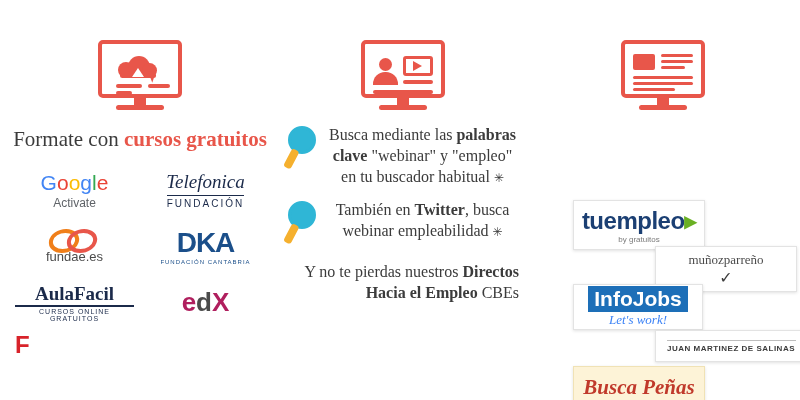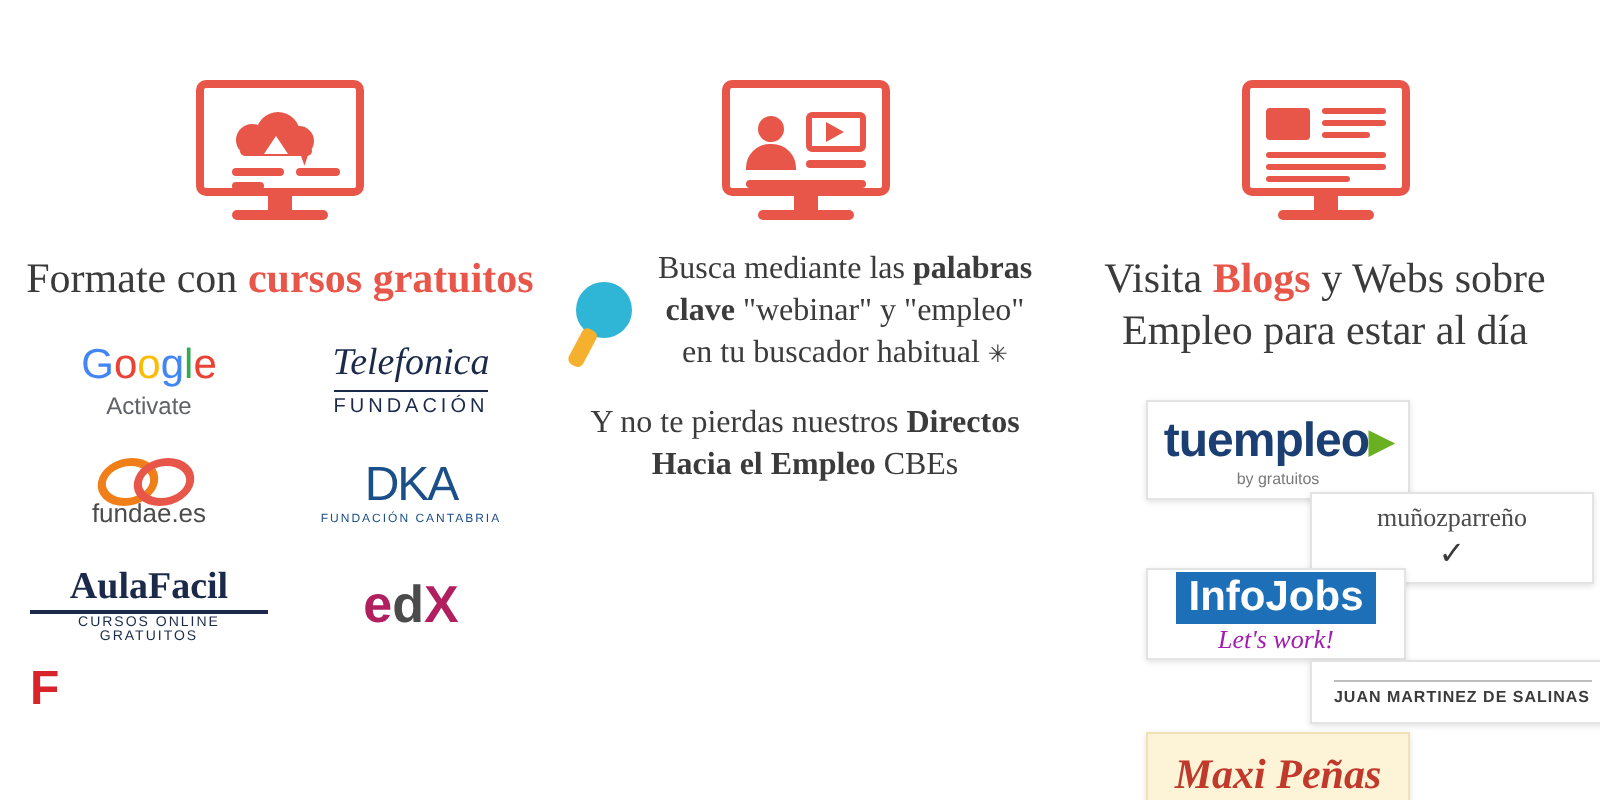--- a/index.html
+++ b/index.html
@@ -212,37 +212,37 @@
   .fundae-mark .loop {
     position: absolute;
     width: 22px; height: 16px;
     border: 4px solid #f07f1a;
     border-radius: 50%;
     transform: skewX(-10deg);
   }
   .fundae-mark .loop.l2 { left: 18px; border-color: #e8564a; }
   .fundae-txt { font-family: "Liberation Sans", sans-serif; font-size: 13px; color: #4b4b4b; margin-top: 2px; }
 
-  .dka { font-family: "Liberation Sans", sans-serif; font-size: 24px; font-weight: normal; color: #1b4f8a; letter-spacing: -1px; }
+  .dka { font-family: "Liberation Sans", sans-serif; font-size: 28px; font-weight: bold; color: #1b4f8a; letter-spacing: -1px; }
   .dka-sub { font-family: "Liberation Sans", sans-serif; font-size: 6px; letter-spacing: 1px; color: #1b4f8a; }
 
   .edx { font-family: "Liberation Sans", sans-serif; font-size: 26px; font-weight: bold; }
   .edx .e { color: #b01f5e; }
   .edx .d { color: #4b4b4b; }
   .edx .x { color: #b01f5e; }
 
   .aulafacil { font-family: "Liberation Serif", serif; font-size: 19px; color: #1b2a4a; font-weight: bold; }
   .aulafacil-sub { font-family: "Liberation Sans", sans-serif; font-size: 7px; letter-spacing: 1px; color: #1b2a4a; border-top: 2px solid #1b2a4a; padding-top: 1px; }
 
   .partial-logo { font-family: "Liberation Sans", sans-serif; font-size: 24px; font-weight: bold; color: #d8232a; }
 
   
   .bullet {
     display: flex;
-    align-items: flex-end;
+    align-items: flex-start;
     margin: 12px 6px 0 6px;
   }
   .mag {
     position: relative;
     width: 40px; height: 46px;
     flex: 0 0 40px;
     margin-top: 2px;
   }
   .mag .lens {
     position: absolute;
@@ -266,21 +266,21 @@
     font-size: 16px;
     line-height: 1.32;
     text-align: center;
     flex: 1;
   }
   .bullet-text b { font-weight: bold; color: #3b3b3b; }
   .sparkle { color: #3b3b3b; font-size: 12px; }
 
   .closing {
     margin: 14px 6px 0 6px;
-    text-align: center;
+    text-align: right;
     font-size: 16px;
     line-height: 1.32;
   }
   .closing b { font-weight: bold; }
 
   
   .card {
     position: absolute;
     background: #ffffff;
     border: 1px solid #e3e3e3;
@@ -299,21 +299,21 @@
   .munoz { font-family: "Liberation Serif", serif; font-size: 13px; color: #4b4b4b; }
 
   .infojobs-badge {
     background: #1d6fb8;
     color: #ffffff;
     font-family: "Liberation Sans", sans-serif;
     font-weight: bold;
     font-size: 21px;
     padding: 1px 6px;
   }
-  .infojobs-slogan { font-family: "Liberation Serif", serif; font-style: italic; font-size: 13px; color: #a21caf; }
+  .infojobs-slogan { font-family: "Liberation Serif", serif; font-style: italic; font-size: 13px; color: #3b82f6; }
 
   .jms { font-family: "Liberation Sans", sans-serif; font-size: 8px; letter-spacing: 0.5px; color: #3b3b3b; font-weight: bold; }
   .jms-rule { width: 86%; height: 1px; background: #bdbdbd; margin-bottom: 3px; }
 
   .maxi-card { background: #fdf3d7; border-color: #f0e2b5; }
   .maxi { font-family: "Liberation Serif", serif; font-style: italic; font-weight: bold; font-size: 21px; color: #c0392b; }
 </style>
 </head>
 <body>
 
@@ -413,20 +413,29 @@
     <div class="bullet">
       <div class="mag">
         <div class="lens"></div>
           <div class="handle"></div>
       </div>
       <div class="bullet-text">
         <span>Busca mediante las </span><b>palabras clave</b><span> "webinar" y "empleo" en tu buscador habitual </span><span class="sparkle">✳</span>
       </div>
     </div>
 
+    <div class="bullet">
+      <div class="mag">
+        <div class="lens"></div>
+          <div class="handle"></div>
+      </div>
+      <div class="bullet-text">
+        <span>También en </span><b>Twitter</b><span>, busca webinar empleabilidad </span><span class="sparkle">✳</span>
+      </div>
+    </div>
 
     <div class="closing">
       <span>Y no te pierdas nuestros </span><b>Directos Hacia el Empleo</b><span> CBEs</span>
     </div>
   </div>
 
   <div class="col col-3">
 
     <div class="icon-wrap">
       <div class="monitor">
@@ -439,23 +448,20 @@
             <div class="blk" style="left:8px;  top:32px; width:60px; height:3px;"></div>
             <div class="blk" style="left:8px;  top:38px; width:60px; height:3px;"></div>
             <div class="blk" style="left:8px;  top:44px; width:42px; height:3px;"></div>
           </div>
         </div>
         <div class="neck"></div>
         <div class="base"></div>
       </div>
     </div>
 
-    <h2 class="heading">
-      <span>Visita </span><b>Blogs</b><span> y Webs sobre Empleo para estar al día</span>
-    </h2>
 
     <div class="card" style="left:48px; top:200px; width:130px; height:48px;">
       <div class="tuempleo-main"><span>tuempleo</span><span class="grn">▸</span></div>
       <div class="tuempleo-sub">by gratuitos</div>
     </div>
 
     <div class="card" style="left:130px; top:246px; width:140px; height:44px;">
       <div class="munoz">muñozparreño</div>
       <div class="check">✓</div>
     </div>
@@ -464,17 +470,17 @@
       <div class="infojobs-badge">InfoJobs</div>
       <div class="infojobs-slogan">Let's work!</div>
     </div>
 
     <div class="card" style="left:130px; top:330px; width:150px; height:30px;">
       <div class="jms-rule"></div>
       <div class="jms">JUAN MARTINEZ DE SALINAS</div>
     </div>
 
     <div class="card maxi-card" style="left:48px; top:366px; width:130px; height:40px;">
-      <div class="maxi">Maxi Peñas</div>
+      <div class="maxi">Busca Peñas</div>
     </div>
 
   </div>
 </div>
 
 </body></html>

